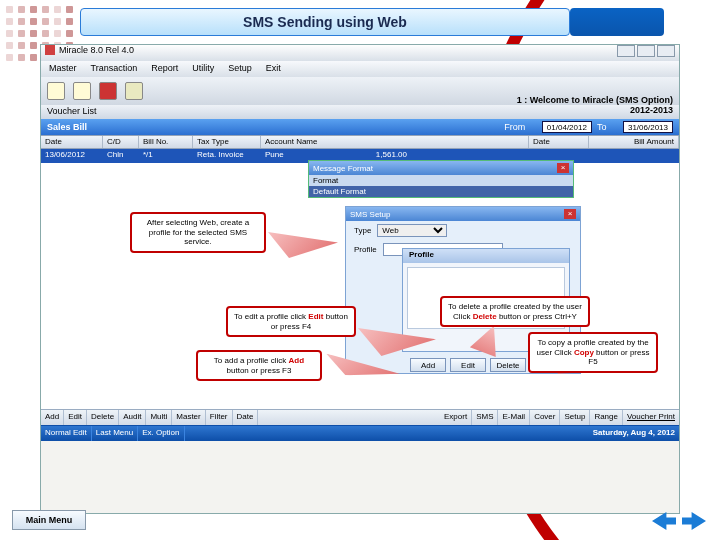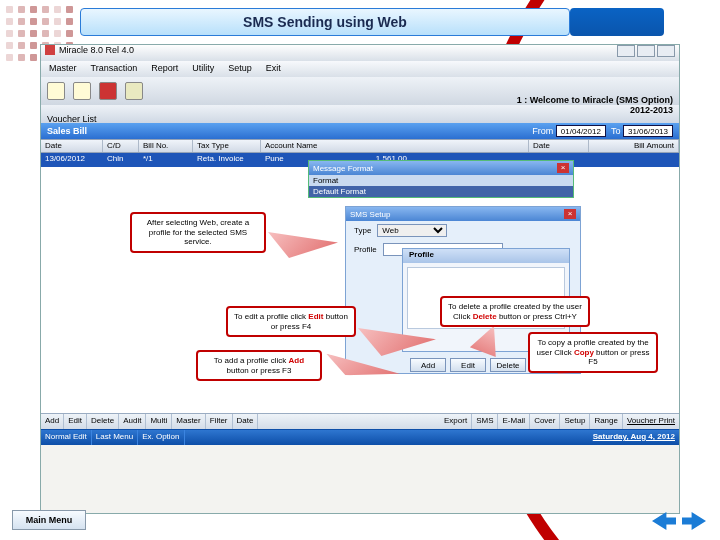--- a/index.html
+++ b/index.html
@@ -28,25 +28,25 @@
   .app-titlebar .icon{ width:10px;height:10px;background:#d04040;margin-right:4px;}
   .app-titlebar .title{ flex:1; font-size:9px;}
   .winbtns{ display:flex; gap:2px;}
   .winbtns span{ width:18px;height:12px;border:1px solid #8899aa;background:#e8edf3;display:block;}
 
   .menubar{ height:16px;background:linear-gradient(#f7f9fc,#d9e0e8);display:flex;gap:14px;padding:2px 8px;font-size:9px;}
   .toolbar{ height:28px;background:linear-gradient(#eef2f7,#d0d8e2);display:flex;align-items:center;padding:0 6px;gap:8px; position:relative;}
   .toolbar .tb-icon{width:18px;height:18px;border:1px solid #888;background:#fffbd6;border-radius:2px;}
   .toolbar .welcome{position:absolute;right:6px;top:18px;text-align:right;font-size:9px;font-weight:bold;}
 
-  .voucher-tab{ height:14px; background:linear-gradient(#eef2f7,#cfd8e4); padding:9px 6px; font-size:9px;}
+  .voucher-tab{ height:14px; background:linear-gradient(#eef2f7,#cfd8e4); padding:1px 6px; font-size:9px;}
   .sales-bar{ height:16px; background:linear-gradient(#5aa1f0,#2b6fd1); color:#fff; display:flex; align-items:center; padding:0 6px; font-size:9px;}
   .sales-bar .lbl{font-weight:bold;}
   .sales-bar .sp{flex:1;}
-  .date-input{ background:#fff;color:#000;border:1px solid #114;padding:0 4px;height:12px;display:inline-flex;align-items:center;font-size:8px;}
+  .date-input{ background:#fff;color:#000;border:1px solid #114;padding:0 4px;height:12px;display:inline-flex;align-items:center;font-size:8px;margin-left:14px;}
 
   .grid-head{ height:14px; background:linear-gradient(#f0f4fa,#d2dae6); display:flex; border-top:1px solid #94a3b8;border-bottom:1px solid #94a3b8;font-size:8px;}
   .grid-head div{ padding:1px 4px; border-right:1px solid #adb9c9;}
   .grid-row{ height:14px; background:#1e55b8; color:#fff; display:flex; font-size:8px;}
   .grid-row div{ padding:1px 4px;}
   .c-date{width:62px;} .c-cd{width:36px;} .c-bill{width:54px;} .c-tax{width:68px;} .c-acc{flex:1;} .c-city{width:60px;} .c-amt{width:90px;text-align:right;}
   .grid-body{ background:#fff; height:186px; position:relative;}
 
   
   .popup1{ position:absolute; top:160px; left:308px; width:266px; border:1px solid #5b7; background:#e7f1fb;}
@@ -202,21 +202,21 @@
     <div>Cover</div>
     <div>Setup</div>
     <div>Range</div>
     <div style="border-right:none;text-decoration:underline;">Voucher Print</div>
   </div>
   <div class="bar blue">
     <div>Normal Edit</div>
     <div>Last Menu</div>
     <div>Ex. Option</div>
     <div style="flex:1;border-right:none;"></div>
-    <div style="font-weight:bold;border-right:none;text-decoration:underline;">Saturday, Aug 4, 2012</div>
+    <div style="font-weight:bold;border-right:none;">Saturday, Aug 4, 2012</div>
   </div>
 </div>
 
 <div class="popup1">
   <div class="pt">
       <span>Message Format</span>
       <span class="x">×</span>
     </div>
   <div class="fmtlbl">Format</div>
   <div class="fmtval">Default Format</div>

